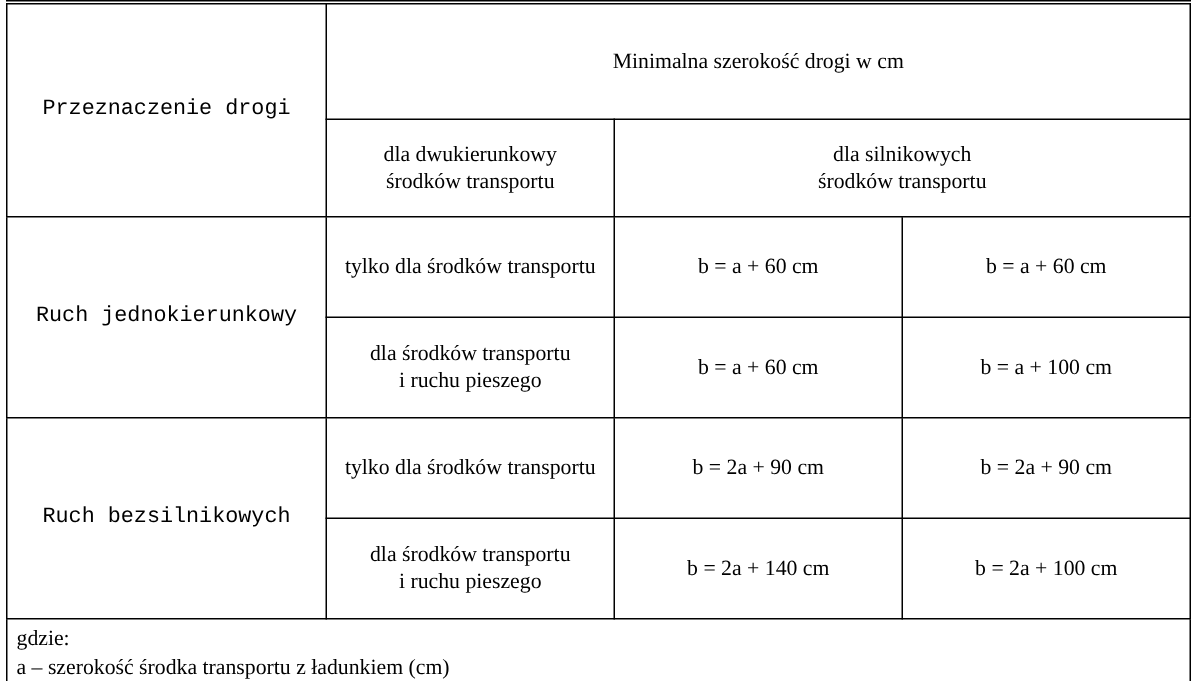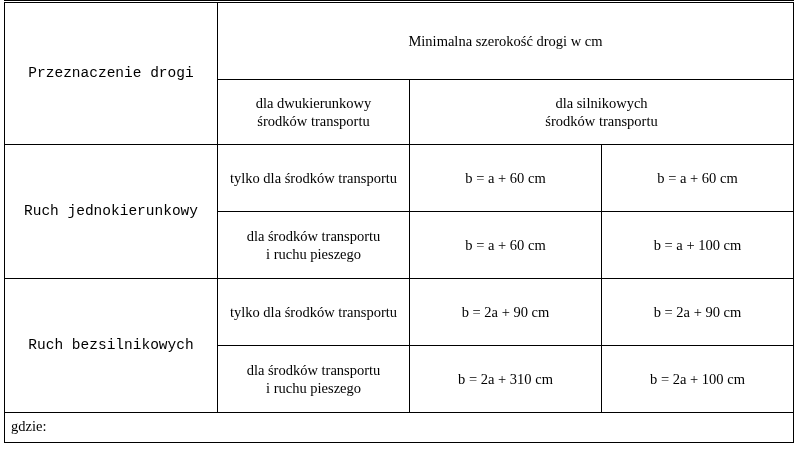--- a/index.html
+++ b/index.html
@@ -122,23 +122,24 @@
           <span>tylko dla środków transportu</span>
         </td>
         <td class="cell-val">b = 2a + 90 cm</td>
         <td class="cell-val">b = 2a + 90 cm</td>
       </tr>
       <tr class="row-tall">
         <td class="cell-kind">
           <span>dla środków transportu</span><br>
           <span>i ruchu pieszego</span>
         </td>
-        <td class="cell-val">b = 2a + 310 cm</td>
+        <td class="cell-val">b = 2a + 140 cm</td>
         <td class="cell-val">b = 2a + 100 cm</td>
       </tr>
     </tbody>
   </table>
 
   <div class="notes">
     <div>gdzie:</div>
+    <div>a – szerokość środka transportu z ładunkiem (cm)</div>
 
   </div>
 </div>
 
 </body></html>

